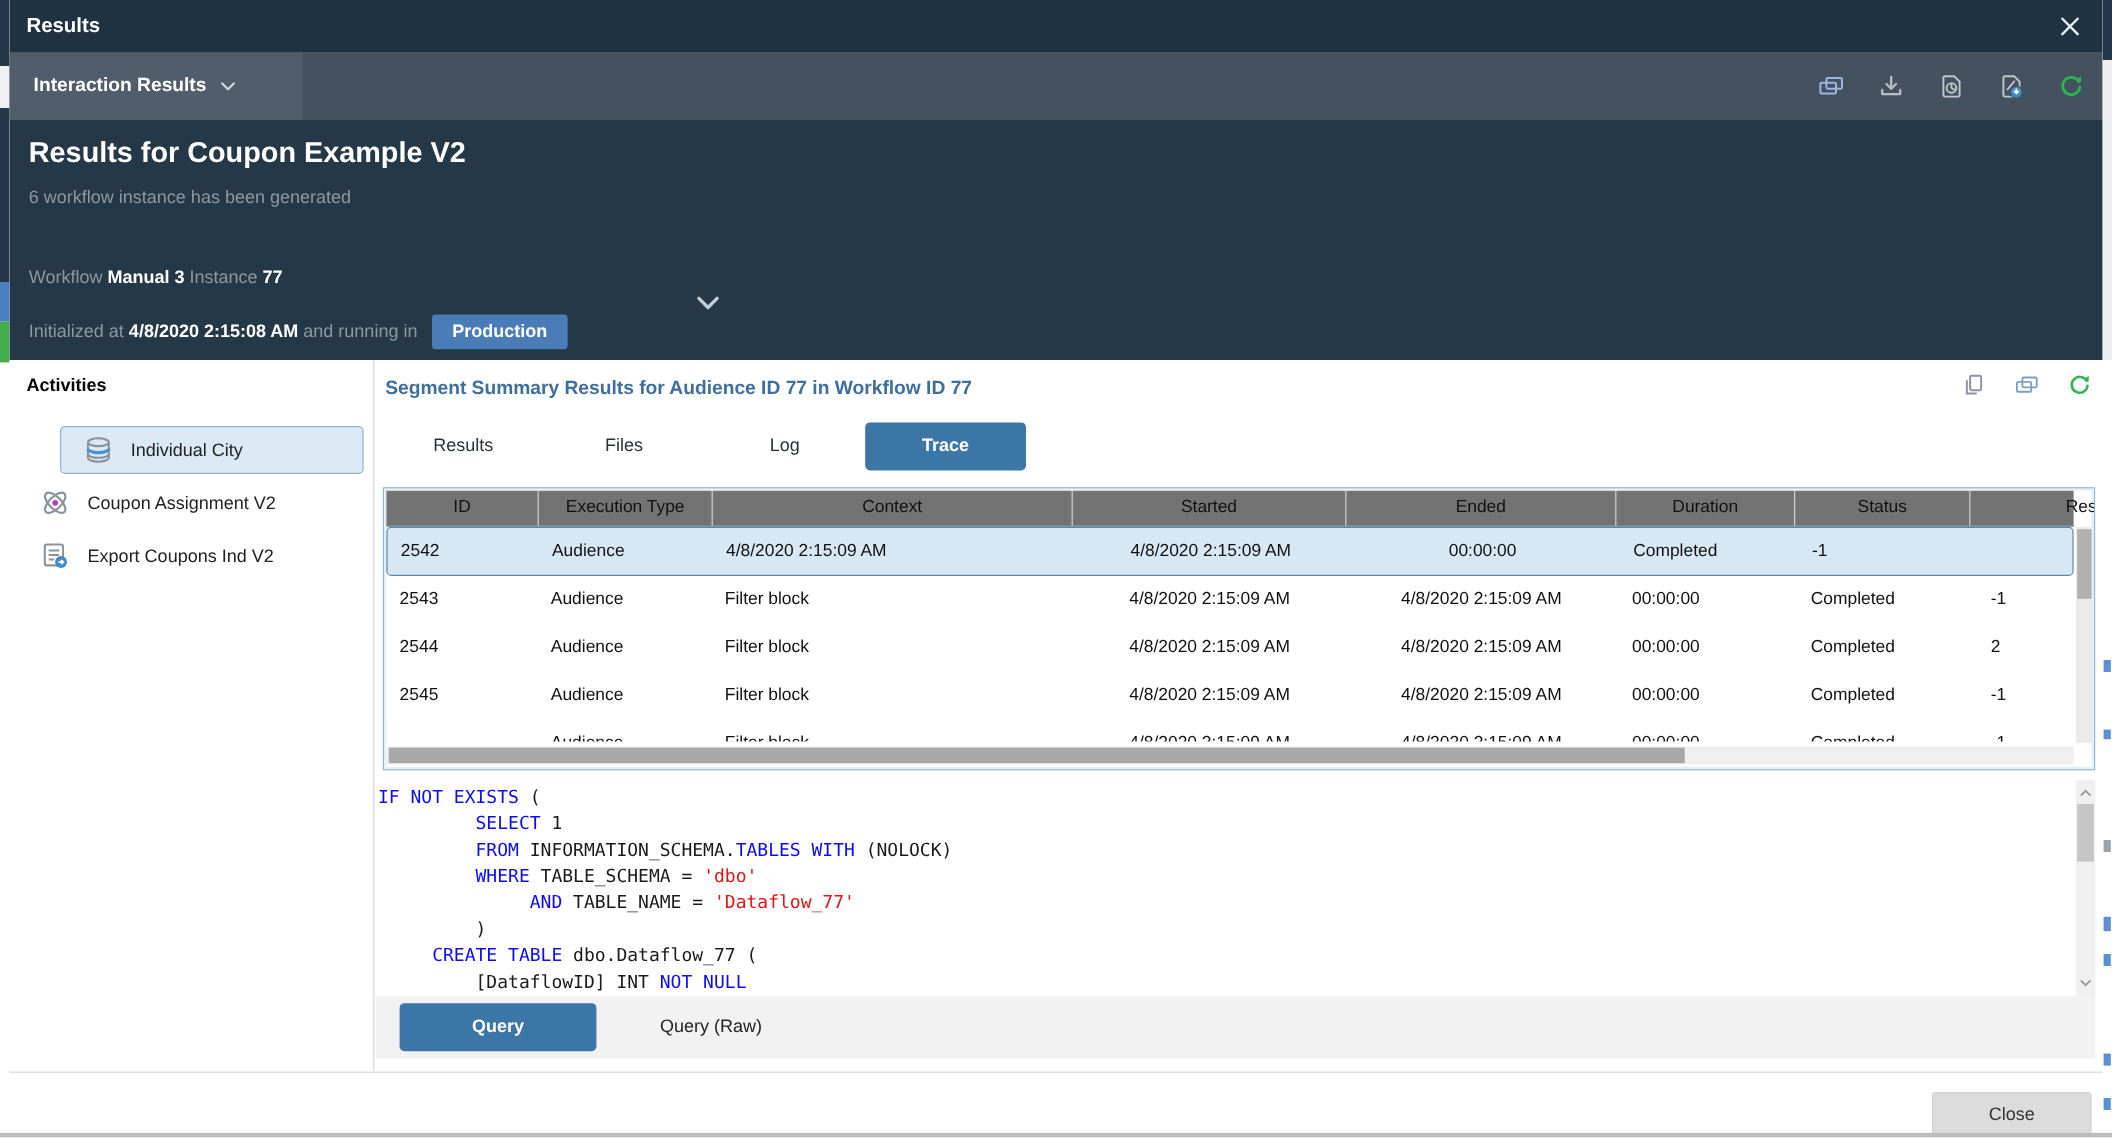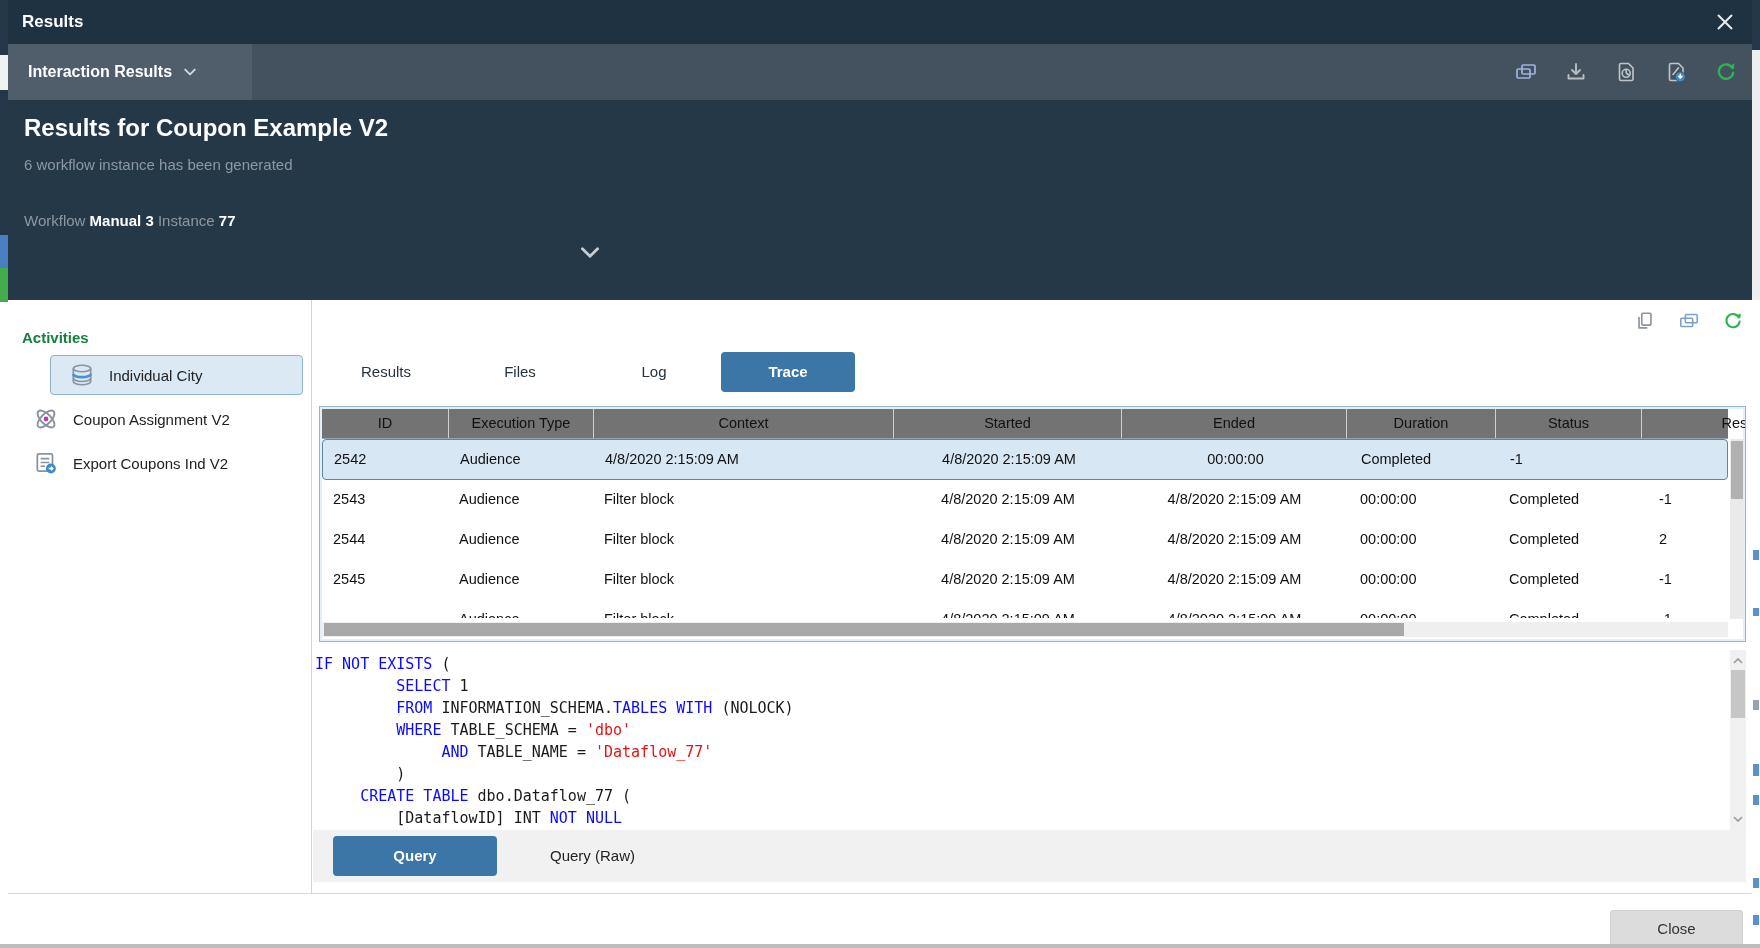--- a/index.html
+++ b/index.html
@@ -28,33 +28,33 @@
     color:#fff; font-size:16px; font-weight:bold; display:flex; align-items:center;
     padding-left:20px; cursor:pointer; }
   #view-btn svg { margin-left:10px; }
   #toolbar-icons { position:absolute; right:14px; top:0; height:56px; display:flex;
     align-items:center; gap:26px; }
   #toolbar-icons .tbi { width:24px; height:24px; cursor:pointer; }
 
   #dheader { position:absolute; left:0; top:100px; right:0; height:200px; background:#253848; }
   #dheader .h-title { position:absolute; left:16px; top:14px; color:#fff; font-size:24px; font-weight:bold; }
   #dheader .h-sub { position:absolute; left:16px; top:56px; color:#8d98a2; font-size:15px; }
-  #dheader .h-line1 { position:absolute; left:16px; top:112px; color:#8d98a2; font-size:15px; }
+  #dheader .h-line1 { position:absolute; left:16px; top:123px; color:#8d98a2; font-size:15px; }
   #dheader .h-line2 { position:absolute; left:16px; top:160px; color:#8d98a2; font-size:15px;
     display:flex; align-items:center; height:32px; }
   #dheader b { color:#fff; }
   #env-badge { display:inline-block; margin-left:12px; background:var(--badge); color:#fff;
     font-weight:bold; font-size:15px; padding:6px 17px; border-radius:3px; }
   #hdr-chevron { position:absolute; left:569px; top:140px; width:26px; height:26px; cursor:pointer; }
 
   
   #bodyarea { position:absolute; left:0; top:300px; right:0; height:593px; background:#fff; }
   #sidebar { position:absolute; left:0; top:0; width:304px; height:593px;
     border-right:1px solid #cfd4d8; }
-  #sidebar .sb-title { position:absolute; left:14px; top:29px; color:#15803d;
+  #sidebar .sb-title { position:absolute; left:14px; top:13px; color:#000000;
     font-size:15px; font-weight:bold; }
   #sb-items { position:absolute; left:6px; right:8px; top:55px; }
   .sb-item { height:40px; border:1px solid transparent; border-radius:4px; display:flex;
     align-items:center; padding-left:18px; margin-bottom:4px; cursor:pointer;
     font-size:15px; color:#222; }
   .sb-item.sel { background:#dbe9f5; border-color:#93b2cd;margin-left:36px; }
   .sb-item .ic { width:26px; height:26px; margin-right:14px; flex:0 0 26px; }
 
   #main { position:absolute; left:305px; top:0; right:6px; bottom:0; }
   #panel-title { position:absolute; left:8px; top:15px; color:#3d6fa0; font-size:16px;
@@ -211,20 +211,26 @@
 
     <div id="dheader">
       <div class="h-title">Results for Coupon Example V2</div>
       <div class="h-sub">6 workflow instance has been generated</div>
       <div class="h-line1">
         <span>Workflow</span>
         <b>Manual 3</b>
         <span>Instance</span>
         <b>77</b>
       </div>
+      <div class="h-line2">
+        <span>Initialized at</span>&nbsp;
+        <b>4/8/2020 2:15:08 AM</b>&nbsp;
+        <span>and running in</span>
+        <span id="env-badge">Production</span>
+      </div>
       <div id="hdr-chevron">
         <svg width="26" height="26" viewBox="0 0 24 24">
             <path d="M5 8 l7 7 7-7" stroke="#c6cdd3" stroke-width="2.6" fill="none" stroke-linecap="round" stroke-linejoin="round"></path>
           </svg>
       </div>
     </div>
 
     <div id="bodyarea">
 
       <div id="sidebar">
@@ -259,20 +265,21 @@
                   <circle cx="16.5" cy="17" r="4.6" fill="#3f8cc8"></circle>
                   <path d="M14.5 17 h3.4 M16.6 15.4 l1.6 1.6 -1.6 1.6" stroke="#fff" stroke-width="1.4" fill="none"></path>
                 </svg>
               </span>
               <span>Export Coupons Ind V2</span>
             </div>
           </div>
       </div>
 
       <div id="main">
+        <div id="panel-title">Segment Summary Results for Audience ID 77 in Workflow ID 77</div>
 
         <div id="panel-icons">
           <div class="pic">
             <svg width="22" height="22" viewBox="0 0 24 24" fill="none" stroke="#8a94a2" stroke-width="1.8">
               <rect x="8.5" y="3.5" width="10" height="13" rx="1.2"></rect>
                 <path d="M5.5 7.5 v12 h9"></path>
             </svg>
           </div>
           <div class="pic">
             <svg width="22" height="22" viewBox="0 0 24 24" fill="none" stroke="#7f9ec4" stroke-width="1.7">

